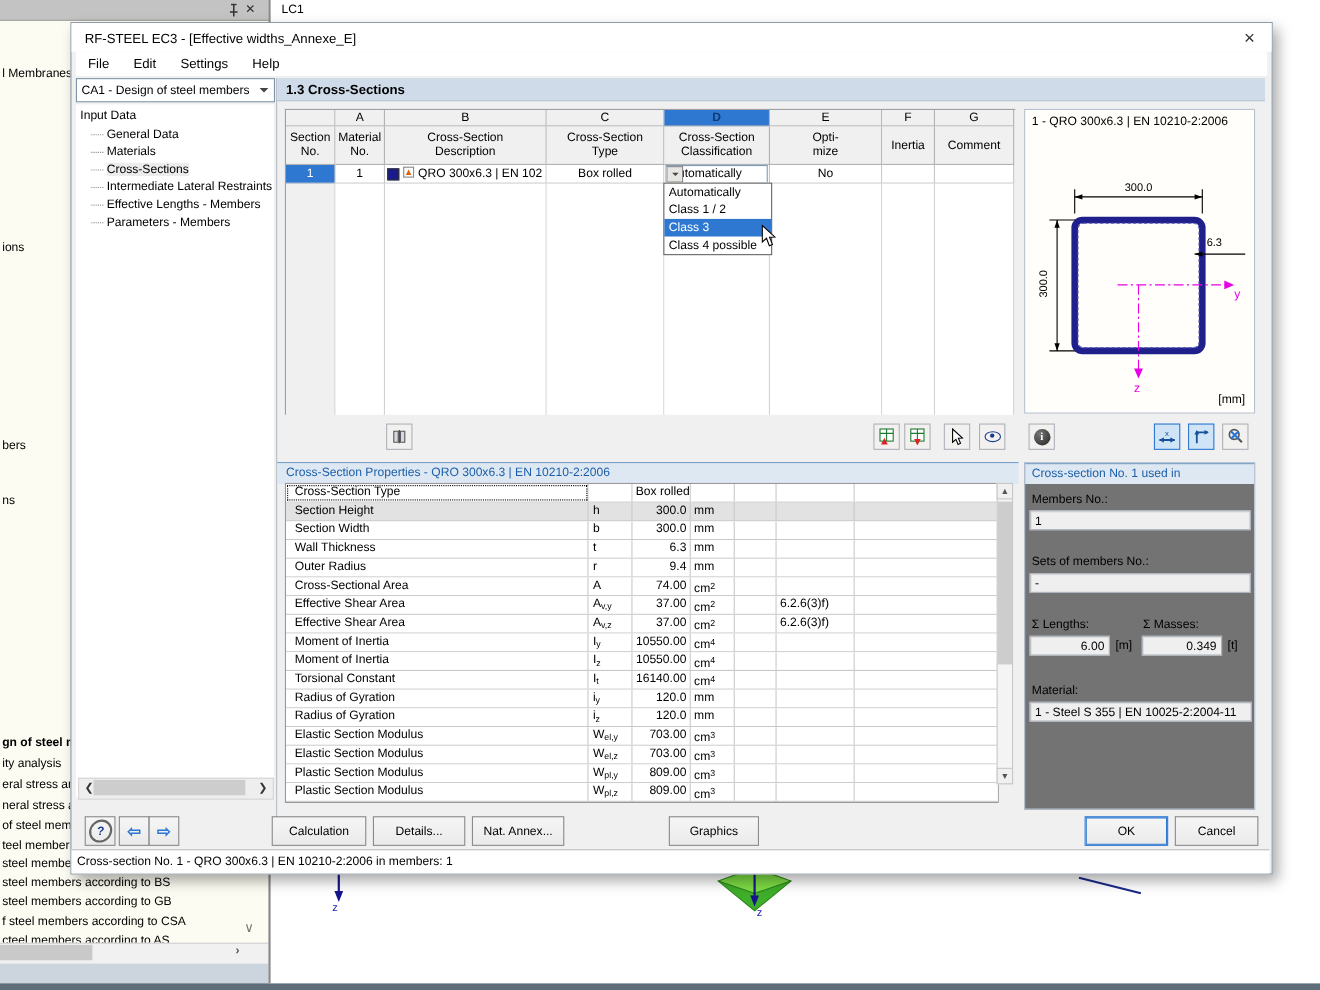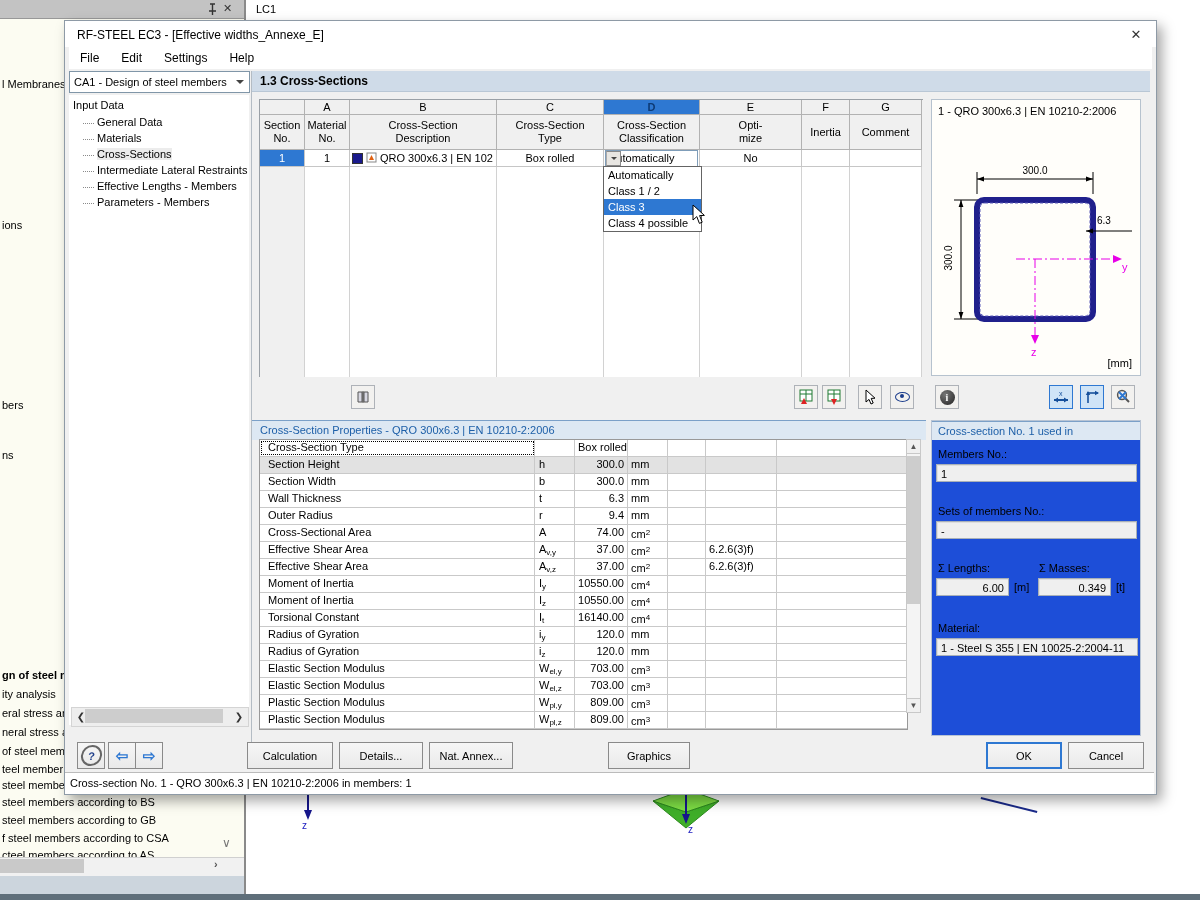--- a/index.html
+++ b/index.html
@@ -91,21 +91,21 @@
   #pt-sb{left:841px;top:418px;width:15px;height:274px;background:#f4f4f4;border:1px solid #c8c8c8;box-sizing:border-box;}
   .pt-sb-arr{position:absolute;left:841px;width:15px;height:15px;background:#f0f0f0;border:1px solid #c8c8c8;box-sizing:border-box;color:#555;font-size:8px;text-align:center;line-height:13px;}
   #pt-thumb{left:842px;top:435px;width:13px;height:148px;background:#cdcdcd;}
 
   
   #preview{left:866px;top:78px;width:210px;height:277px;background:#fffefa;border:1px solid #b6c2ce;box-sizing:border-box;}
   #preview-title{position:absolute;left:6px;top:5px;font-size:11px;white-space:nowrap;text-align:center;}
   #preview-mm{position:absolute;right:8px;bottom:6px;font-size:11px;}
 
   
-  #usage{left:866px;top:399px;width:210px;height:316px;background:#1d4ed8;border:1px solid #b8c4d4;box-sizing:border-box;}
+  #usage{left:866px;top:399px;width:210px;height:316px;background:#737373;border:1px solid #b8c4d4;box-sizing:border-box;}
   #usage-title{position:absolute;left:0;top:0;width:100%;height:19px;background:#dde8f3;border-top:1px solid #7ba0c8;box-sizing:border-box;}
   #usage-title span{position:absolute;left:6px;top:3px;color:#1d5fa8;font-size:11px;}
   .u-label{position:absolute;font-size:11px;}
   .field{position:absolute;height:18px;line-height:18px;background:#efefef;border:1px solid #a8b0b8;box-shadow:inset 1px 1px 0 #dedede;font-size:11px;padding:0 4px;box-sizing:border-box;white-space:nowrap;overflow:hidden;}
   .field.num{text-align:right;}
 
   
   .btn{position:absolute;height:25px;background:linear-gradient(#f6f6f6,#eaeaea);border:1px solid #8a8a8a;font-size:11px;display:flex;align-items:center;justify-content:center;}
   .btn-default{border:1px solid #2e78d2;box-shadow:0 0 0 1px #2e78d2 inset;}
   .sq-btn{position:absolute;width:26px;height:25px;background:linear-gradient(#f6f6f6,#eaeaea);border:1px solid #8a8a8a;display:flex;align-items:center;justify-content:center;}
@@ -123,21 +123,21 @@
 
 <div id="screen">
 
   <div class="abs" id="bg-topstrip">
     <svg class="abs" style="left:207px;top:3px" width="11" height="13">
         <path d="M5.5,1 v7 M2,8 h7 M5.5,8 v4 M3,1 h5" stroke="#333" stroke-width="1.4" fill="none"></path>
       </svg>
     <span class="abs" style="left:223px;top:2px;font-size:11px;color:#333">✕</span>
   </div>
   <div class="abs" id="bg-leftpanel">
-      <div class="bg-frag" style="top: 59px;">l Membranes</div>
+      <div class="bg-frag" style="top: 42px;">l Membranes</div>
       <div class="bg-frag" style="top: 200px;">ions</div>
       <div class="bg-frag" style="top: 380px;">bers</div>
       <div class="bg-frag" style="top: 430px;">ns</div>
       <div class="bg-frag" style="top: 650px; font-weight: bold;">gn of steel m</div>
       <div class="bg-frag" style="top: 669px;">ity analysis</div>
       <div class="bg-frag" style="top: 688px;">eral stress ana</div>
       <div class="bg-frag" style="top: 707px;">neral stress ar</div>
       <div class="bg-frag" style="top: 726px;">of steel mem</div>
       <div class="bg-frag" style="top: 744px;">teel member</div>
       <div class="bg-frag" style="top: 760px;">steel membe</div>

